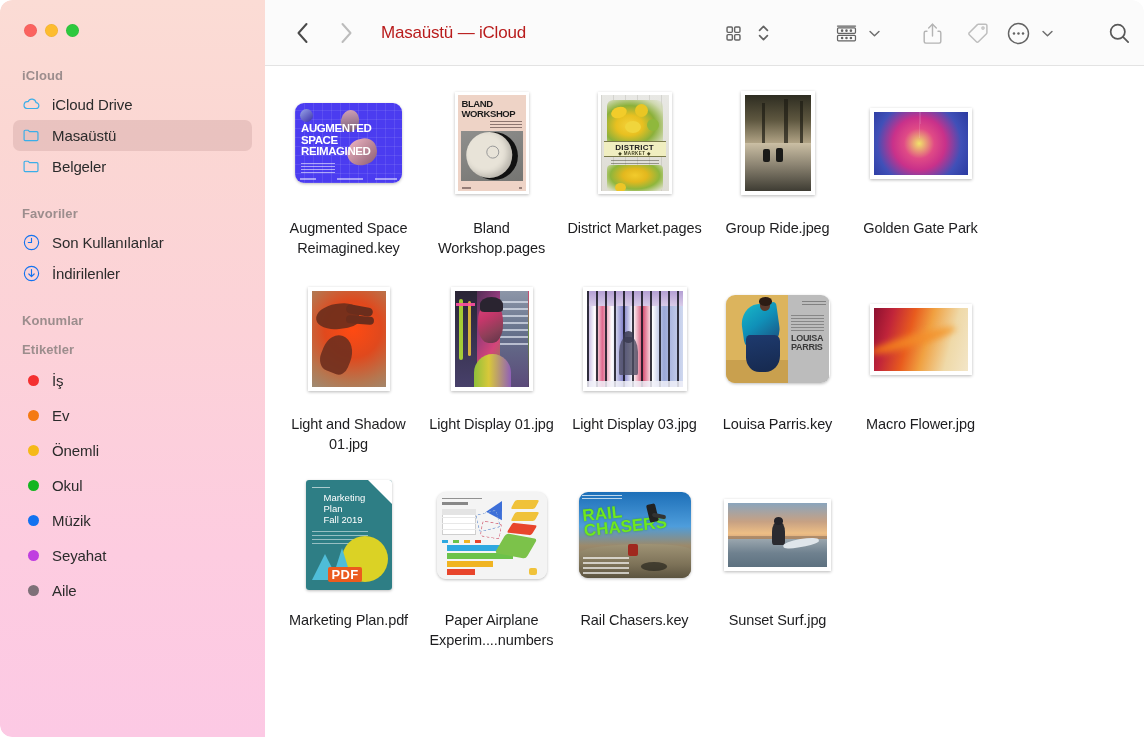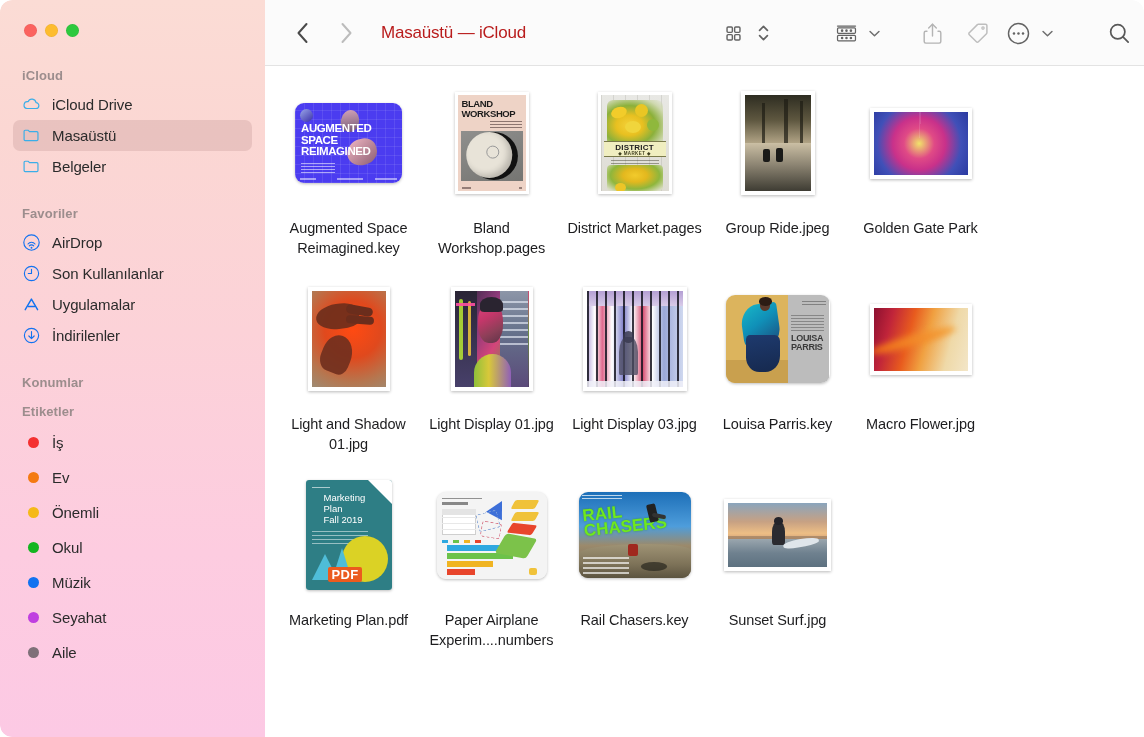--- a/index.html
+++ b/index.html
@@ -193,51 +193,31 @@
               <path d="M2.2 5.6c0-.6.5-1.1 1.1-1.1h3.3l1.3 1.5h7.8c.6 0 1.1.5 1.1 1.1v7.1c0 .6-.5 1.1-1.1 1.1H3.3c-.6 0-1.1-.5-1.1-1.1V5.6z" fill="none" stroke="#3AAEE8" stroke-width="1.25" stroke-linejoin="round"></path>
             </svg>
         </span>
         <span class="sb-label">Belgeler</span>
       </div>
 
       <div class="sb-gap"></div>
 
       <div class="sb-header">Favoriler</div>
 
-      <div class="sb-item">
-        <span class="sb-icon">
-          <svg width="19" height="19" viewBox="0 0 20 20">
-            <circle cx="10" cy="10" r="8.1" fill="none" stroke="#1272F0" stroke-width="1.2"></circle>
-            <path d="M6.3 11.6a4.6 4.6 0 0 1 7.4 0" fill="none" stroke="#1272F0" stroke-width="1.2" stroke-linecap="round"></path>
-            <path d="M7.7 13.6a2.9 2.9 0 0 1 4.6 0" fill="none" stroke="#1272F0" stroke-width="1.2" stroke-linecap="round"></path>
-            <circle cx="10" cy="15.6" r="1" fill="#1272F0"></circle>
-          </svg>
-        </span>
-        <span class="sb-label">AirDrop</span>
-      </div>
 
       <div class="sb-item">
         <span class="sb-icon">
           <svg width="19" height="19" viewBox="0 0 20 20">
             <circle cx="10" cy="10" r="7.5" fill="none" stroke="#1272F0" stroke-width="1.2"></circle>
             <path d="M10 5.6V10H6.6" fill="none" stroke="#1272F0" stroke-width="1.2" stroke-linecap="round" stroke-linejoin="round"></path>
           </svg>
         </span>
         <span class="sb-label">Son Kullanılanlar</span>
       </div>
 
-      <div class="sb-item">
-        <span class="sb-icon">
-          <svg width="19" height="19" viewBox="0 0 20 20">
-            <path d="M3.4 15.5 9.9 4.3l6.5 11.2" fill="none" stroke="#1272F0" stroke-width="1.5" stroke-linecap="round" stroke-linejoin="round"></path>
-            <path d="M6.6 12.1h6.6" fill="none" stroke="#1272F0" stroke-width="1.5" stroke-linecap="round"></path>
-          </svg>
-        </span>
-        <span class="sb-label">Uygulamalar</span>
-      </div>
 
       <div class="sb-item">
         <span class="sb-icon">
           <svg width="19" height="19" viewBox="0 0 20 20">
             <circle cx="10" cy="10" r="7.5" fill="none" stroke="#1272F0" stroke-width="1.2"></circle>
             <path d="M10 5.8v7.3M7.2 10.5 10 13.3l2.8-2.8" fill="none" stroke="#1272F0" stroke-width="1.2" stroke-linecap="round" stroke-linejoin="round"></path>
           </svg>
         </span>
         <span class="sb-label">İndirilenler</span>
       </div>

